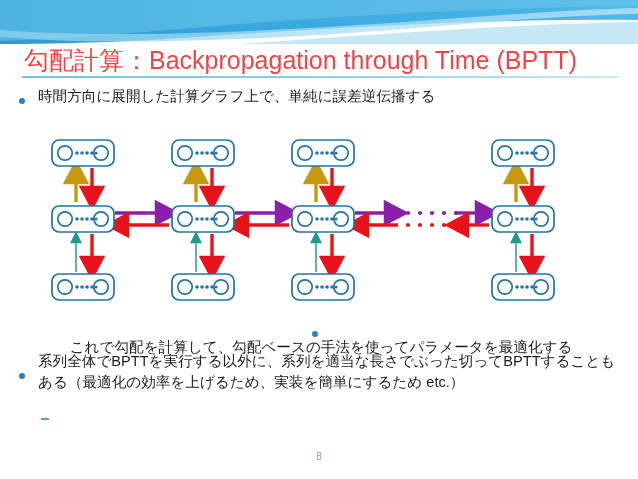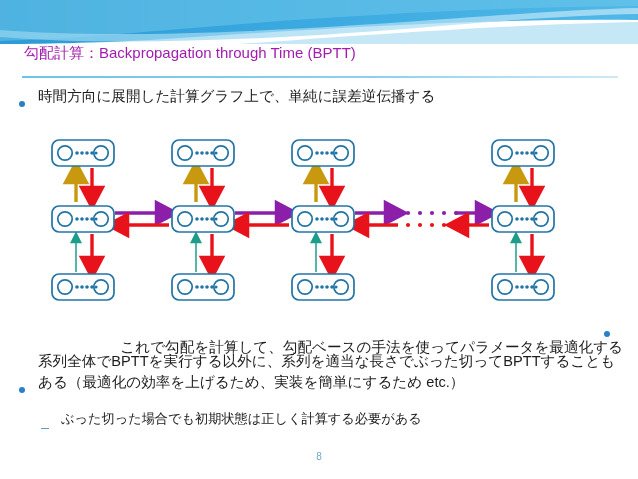--- a/index.html
+++ b/index.html
@@ -24,40 +24,40 @@
     height: 46px;
     pointer-events: none;
   }
 
   
   #slide-title {
     position: absolute;
     left: 24px;
     top: 44px;
     width: 600px;
-    font-size: 15px;
+    font-size: 25px;
     font-weight: 400;
     letter-spacing: 0px;
-    color: #a21caf;
+    color: #ef4444;
     white-space: nowrap;
   }
   #title-rule {
     position: absolute;
     left: 22px;
     top: 76px;
     width: 596px;
     height: 2px;
     background: linear-gradient(to right, #6fc3e8 0%, #8fd1ec 60%, #cfe9f6 100%);
   }
 
   
   .bullet-row {
     position: absolute;
     display: flex;
-    align-items: flex-end;
+    align-items: center;
   }
   .bullet-dot {
     width: 6px;
     height: 6px;
     border-radius: 50%;
     background: #2a7fc9;
     margin-top: 8px;
     margin-right: 13px;
     flex: 0 0 auto;
   }
@@ -244,16 +244,15 @@
   <span class="bullet-text">これで勾配を計算して、勾配ベースの手法を使ってパラメータを最適化する</span>
 </div>
 
 <div class="bullet-row" id="bullet-b2">
   <span class="bullet-dot"></span>
   <span class="bullet-text">系列全体でBPTTを実行する以外に、系列を適当な長さでぶった切ってBPTTすることもある（最適化の効率を上げるため、実装を簡単にするため etc.）</span>
 </div>
 
 <div class="bullet-row" id="bullet-b3">
   <span class="bullet-dash"></span>
-  <span class="bullet-text sub">ぶった切った場合でも初期状態は正しく計算する必要がある</span>
 </div>
 
 <div id="page-number">8</div>
 
 </body></html>

